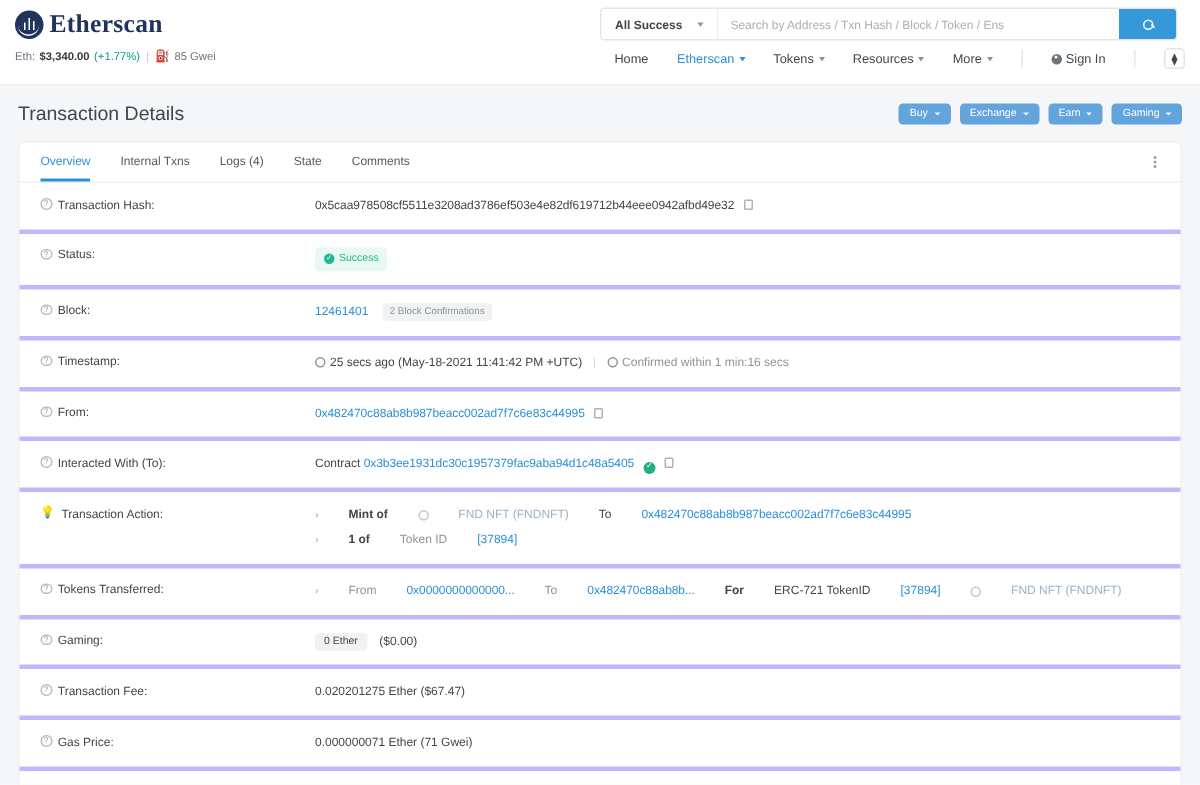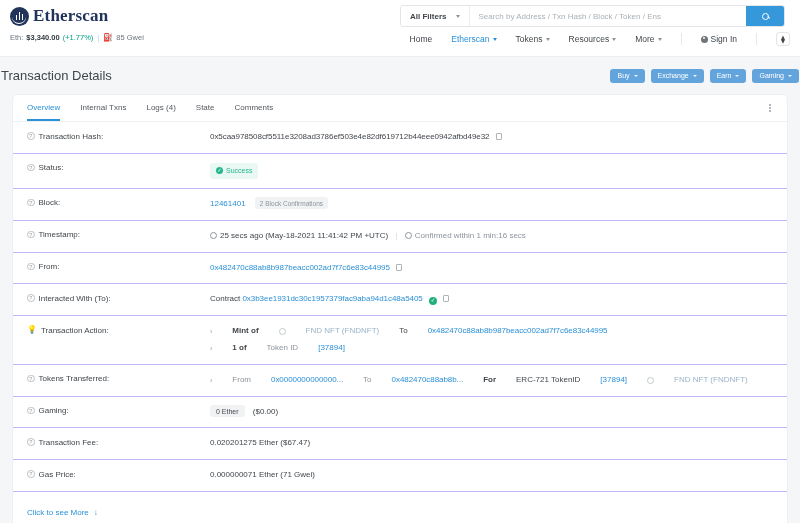--- a/index.html
+++ b/index.html
@@ -54,39 +54,39 @@
   .nav a { color:#41464b; display:flex; align-items:center; gap:3px; }
   .nav a.active { color:#2a90d7; }
   .nav .caret { width:0;height:0;border-left:2.4px solid transparent;border-right:2.4px solid transparent;border-top:3px solid #8d949b; }
   .nav a.active .caret { border-top-color:#2a90d7; }
   .nav .divider { width:1px; height:12px; background:#e6e8ea; }
   .signin-ico { width:7px;height:7px;border-radius:50%;background:#6c757d;position:relative;flex:none;}
   .signin-ico::after{content:"";position:absolute;width:2.4px;height:2.4px;background:#fff;border-radius:50%;top:1.3px;left:2.3px;}
   .eth-btn { width:14px;height:14px;border:1px solid #e3e5e8;border-radius:3px;display:flex;align-items:center;justify-content:center;font-size:8px;color:#41464b;}
 
   
-  .pagehead { height:38px; display:flex; align-items:center; justify-content:space-between; padding:0 1px;
+  .pagehead { height:38px; display:flex; align-items:center; justify-content:space-between; padding:0 12px;
     background:#f5f6f8; border-top:1px solid #eceef0;gap:26px; }
   .page-title { font-size:13px; color:#41464b; font-weight:400; }
   .head-btns { display:flex; gap:6px; }
   .pill { background:#63a4dd; color:#fff; font-size:7px; padding:3.5px 7px; border-radius:3px;
     display:flex; align-items:center; gap:4px; white-space:nowrap; }
   .pill .caret { width:0;height:0;border-left:2.2px solid transparent;border-right:2.2px solid transparent;border-top:2.8px solid rgba(255,255,255,.9); }
 
   
   .card { margin:0 12px; background:#fff; border:1px solid #edeff1; border-radius:5px; }
   .tabbar { display:flex; align-items:center; justify-content:space-between; border-bottom:1px solid #eef0f2; padding:0 14px; height:27px; }
   .tabs { display:flex; gap:20px; height:100%; align-items:center; }
   .tab { font-size:8px; color:#5b6view; color:#55595e; height:100%; display:flex; align-items:center; border-bottom:2px solid transparent; }
   .tab.active { color:#2a90d7; border-bottom-color:#2a90d7; font-weight:400; }
   .kebab { display:flex; flex-direction:column; gap:1.3px; padding:3px 2px; }
   .kebab i { width:2px;height:2px;background:#9aa1a8;border-radius:50%;display:block; }
 
   .rows { padding:0 0 4px 0; }
-  .row { display:flex; align-items:flex-start; padding:9px 14px; border-bottom:1px solid #c4b5fd; font-size:8px; }
+  .row { display:flex; align-items:flex-start; padding:9px 14px; border-bottom:3px solid #c4b5fd; font-size:8px; }
   .row:last-child { border-bottom:0; }
   .row-label { width:183px; flex:none; display:flex; align-items:flex-start; gap:4px; color:#41464b; padding-top:.5px; }
   .qmark { width:7.5px;height:7.5px;border:1px solid #b9bfc5;border-radius:50%;font-size:5.5px;line-height:6px;
     text-align:center;color:#9aa1a8;flex:none;margin-top:.5px;}
   .bulb { color:#9aa1a8; font-size:8px; line-height:8px; }
   .row-val { flex:1; color:#41464b; line-height:1.6; }
 
   .mono { letter-spacing:-.05px; }
   .copy-ico { display:inline-block; width:6px;height:7px;border:1px solid #aeb4ba;border-radius:1px;position:relative;
     margin-left:4px; vertical-align:-1px; }
@@ -137,21 +137,21 @@
     <span>Eth:</span>
     <span class="price">$3,340.00</span>
     <span class="chg">(+1.77%)</span>
     <span class="sep">|</span>
     <span class="gas-ico">⛽</span>
     <span>85 Gwei</span>
   </div>
 
   <div class="search-wrap">
     <div class="all-filters">
-      <span>All Filters</span>
+      <span>All Success</span>
       <span class="caret-sm"></span>
     </div>
     <input class="search-input" placeholder="Search by Address / Txn Hash / Block / Token / Ens" style="">
     <div class="search-btn">
       <span class="mag"></span>
     </div>
   </div>
 
   <div class="nav">
     <a>

